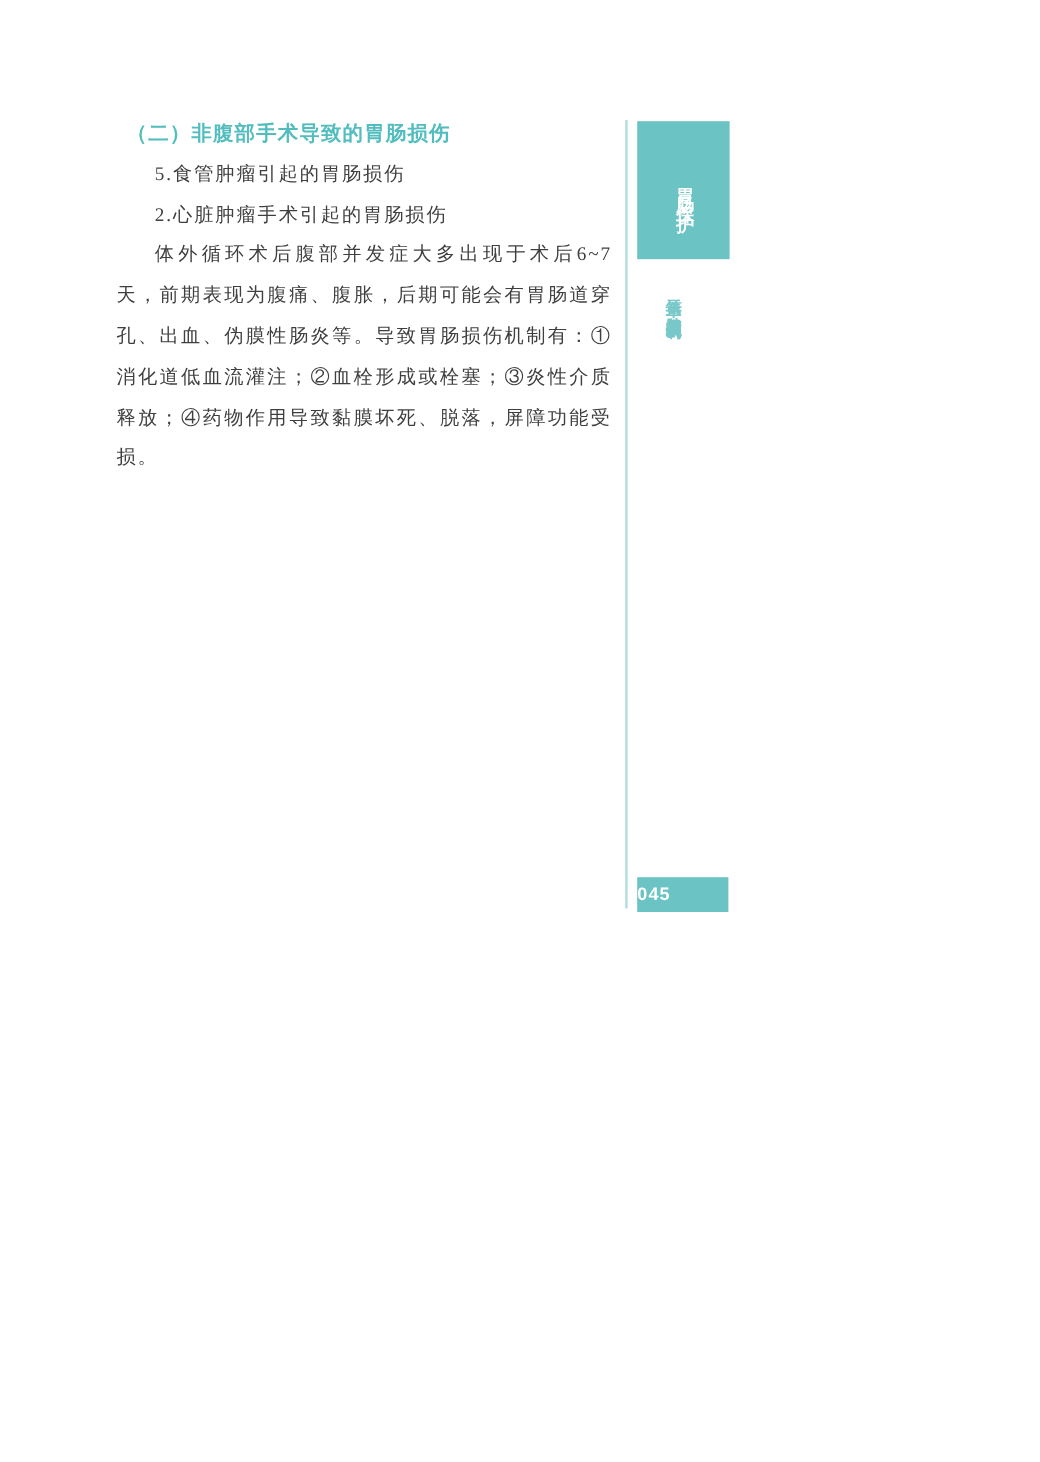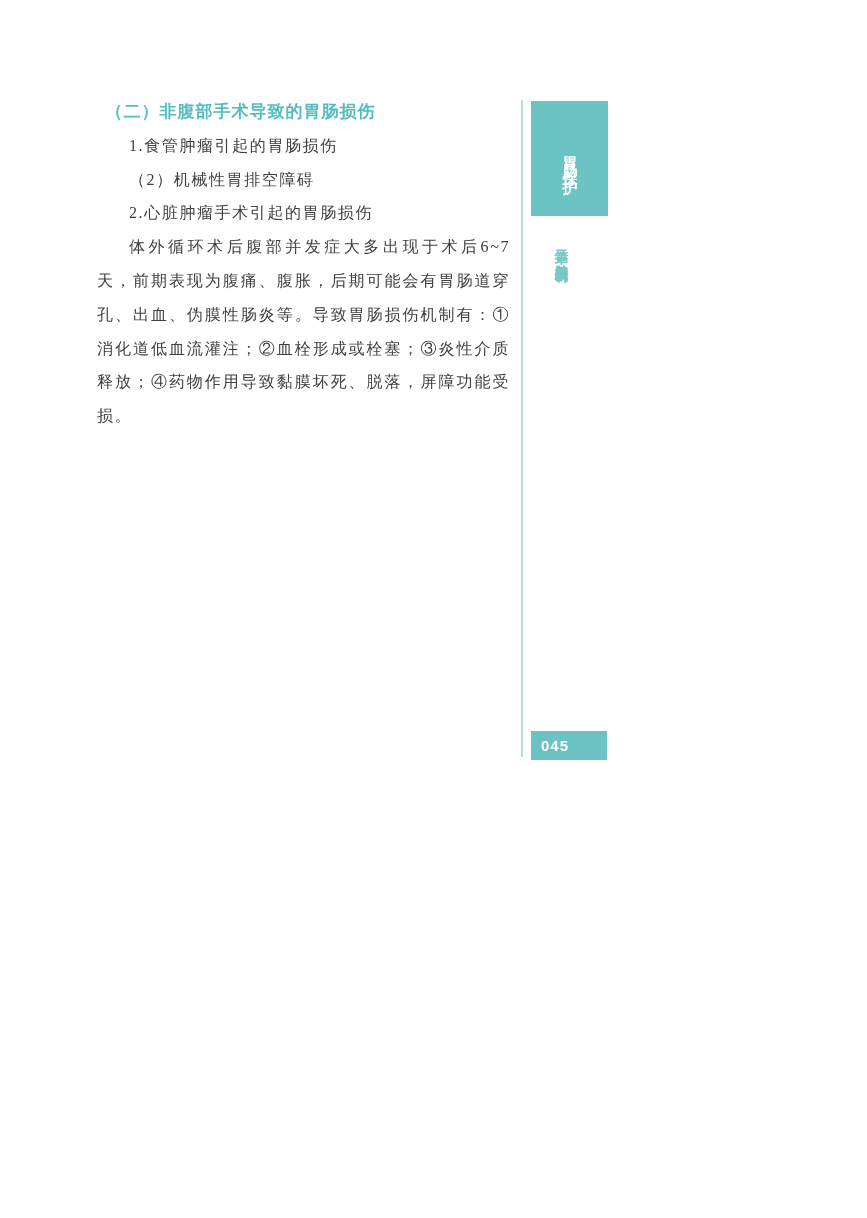--- a/index.html
+++ b/index.html
@@ -83,32 +83,30 @@
     position:absolute;
     left:531px;top:731px;
     width:76px;height:29px;
     background:var(--accent-teal);
     color:#ffffff;
     font-family:"Liberation Sans","DejaVu Sans",sans-serif;
     font-weight:bold;
     font-size:15px;
     letter-spacing:1px;
     display:flex;align-items:center;
-    padding-left:10px;
   }
 </style>
 </head>
 <body>
 
 <div class="page">
 
   <div class="main-text">
     <h2 class="section-heading">（二）非腹部手术导致的胃肠损伤</h2>
-    <p>1.食管肿瘤引起的胃肠损伤</p>
-    <p>（2）机械性胃排空障碍</p>
+    <p>5.食管肿瘤引起的胃肠损伤</p>
     <p>2.心脏肿瘤手术引起的胃肠损伤</p>
     <p>体外循环术后腹部并发症大多出现于术后6~7天，前期表现为腹痛、腹胀，后期可能会有胃肠道穿孔、出血、伪膜性肠炎等。导致胃肠损伤机制有：①消化道低血流灌注；②血栓形成或栓塞；③炎性介质释放；④药物作用导致黏膜坏死、脱落，屏障功能受损。</p>
   </div>
 
   <div class="sidebar-divider"></div>
 
   <div class="book-title-box">
     <span class="vtext">胃肠保护</span>
   </div>
 

